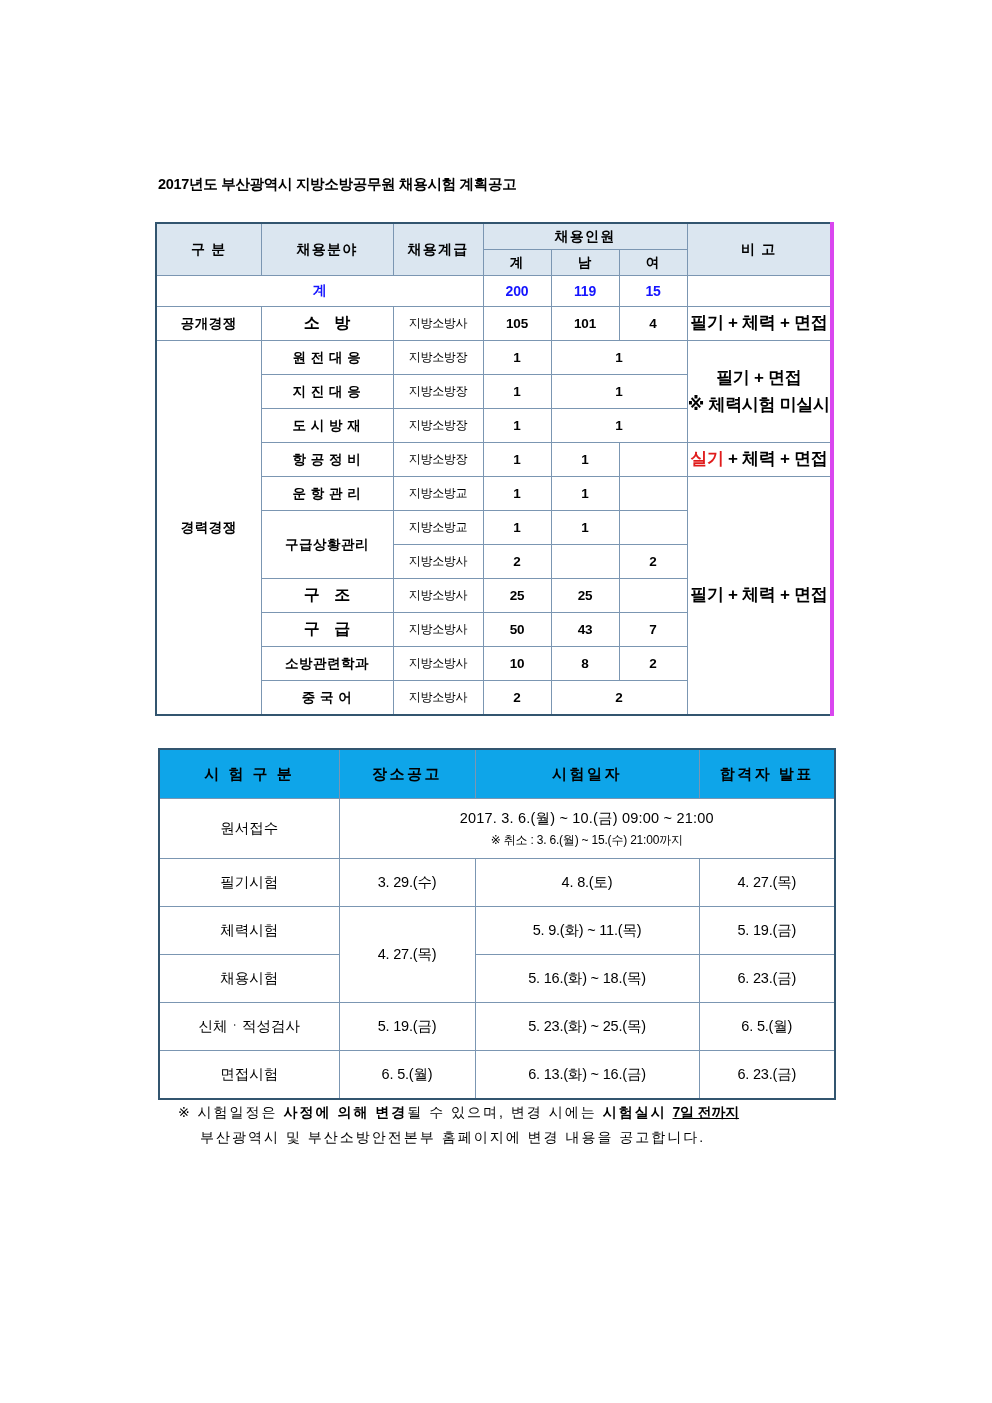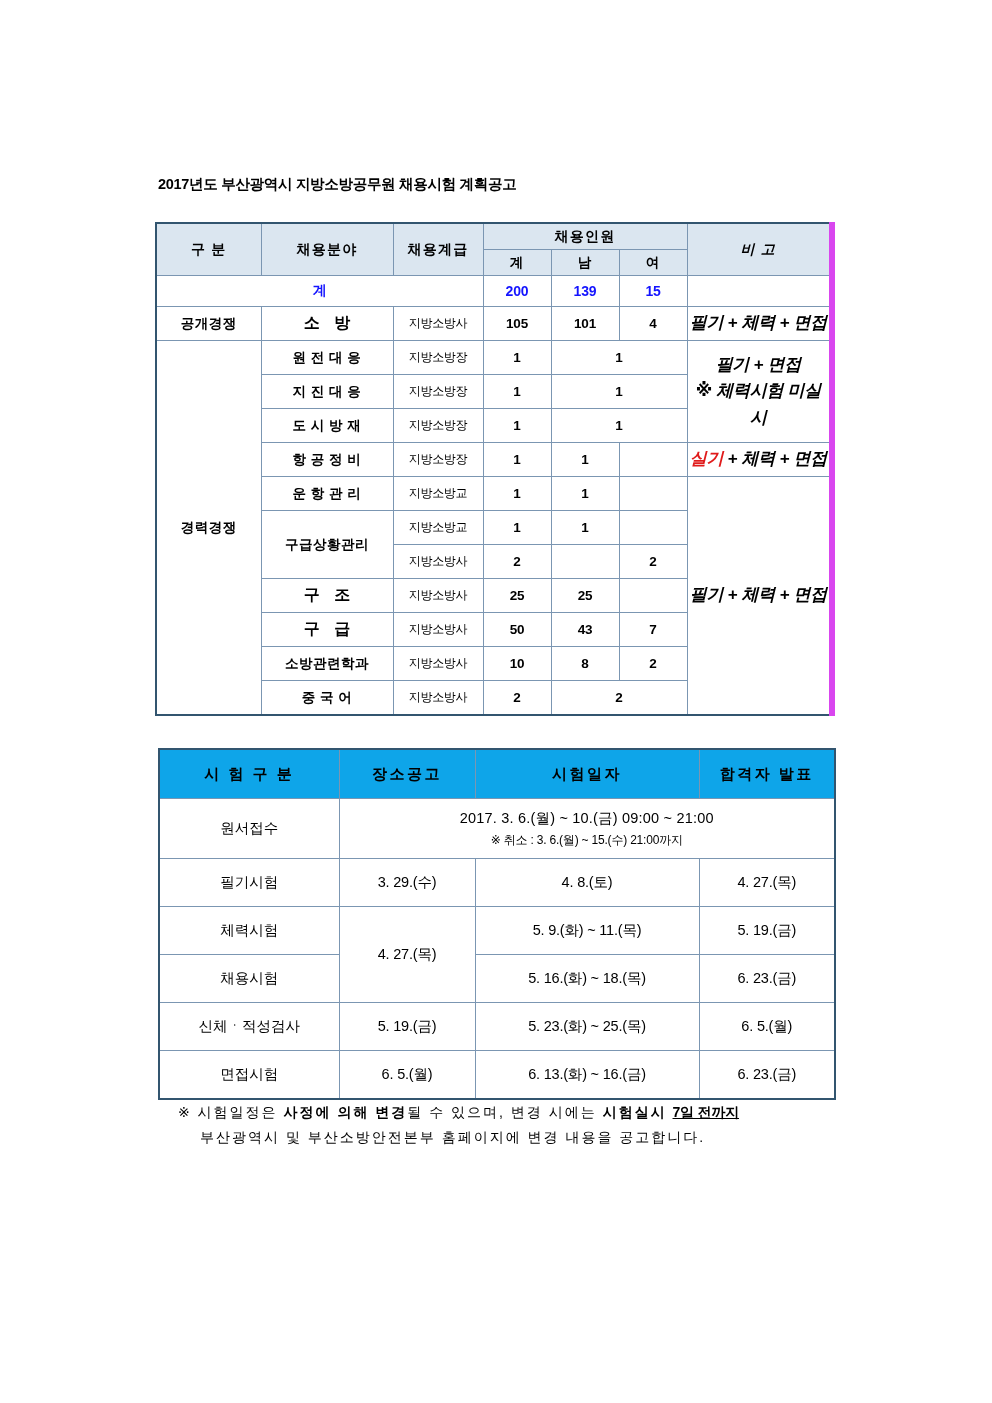--- a/index.html
+++ b/index.html
@@ -107,21 +107,21 @@
   }
   #t1 .note {
     font-size: 17px;
     font-weight: bold;
     letter-spacing: -0.3px;
     line-height: 1.55;
   }
   #t1 .note .red { color: #e01b1b; }
   #t1 .data-row td { height: 33px; }
   #t1 .thick-left { border-left: 2px solid #32556f; }
-  #t1 .thick-right { border-right: 6px solid #d946ef; font-style: italic; }
+  #t1 .thick-right { border-right: 4px solid #d946ef; }
 
   
   #t2-wrap {
     position: absolute;
     left: 158px;
     top: 748px;
   }
   #t2 {
     width: 676px;
     border: 2px solid #32556f;
@@ -201,21 +201,21 @@
         </tr>
         <tr>
           <td class="hdr-sub">계</td>
           <td class="hdr-sub">남</td>
           <td class="hdr-sub">여</td>
         </tr>
 
         <tr class="total-row">
           <td class="thick-left" colspan="3">계</td>
           <td>200</td>
-          <td>139</td>
+          <td>119</td>
           <td>15</td>
           <td class="thick-right"></td>
         </tr>
 
         <tr class="data-row">
           <td class="rowh thick-left">공개경쟁</td>
           <td class="field">소      방</td>
           <td class="grade">지방소방사</td>
           <td class="num">105</td>
           <td class="num">101</td>

